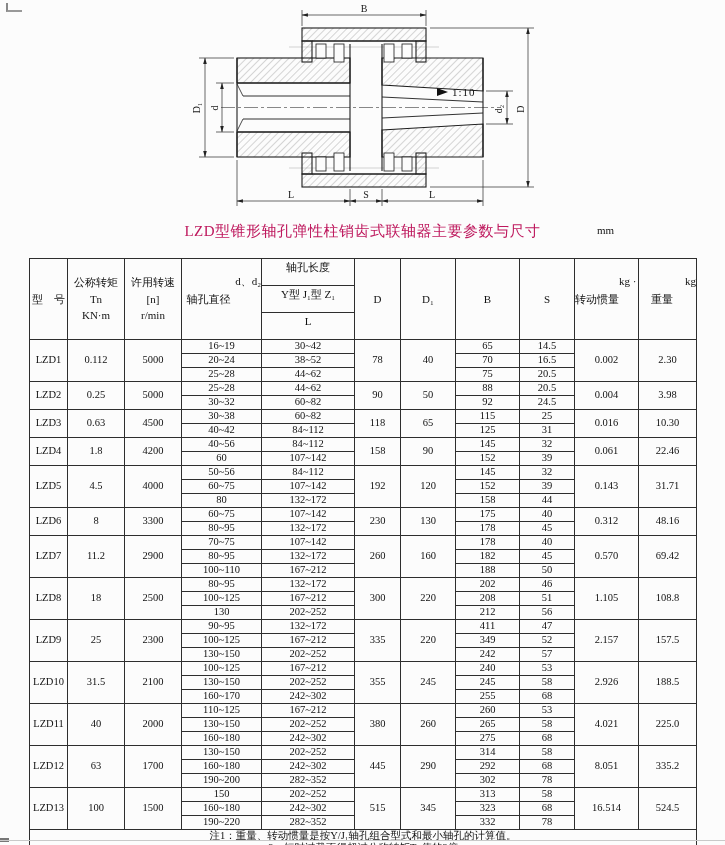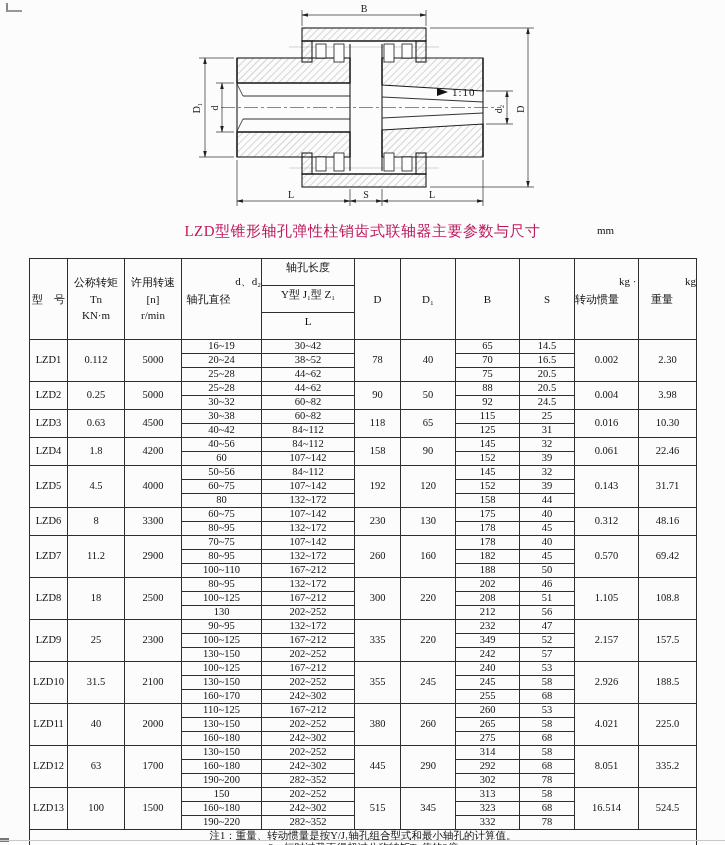--- a/index.html
+++ b/index.html
@@ -412,21 +412,21 @@
           <td>56</td>
         </tr>
         <tr>
           <td rowspan="3">LZD9</td>
           <td rowspan="3">25</td>
           <td rowspan="3">2300</td>
           <td>90~95</td>
           <td>132~172</td>
           <td rowspan="3">335</td>
           <td rowspan="3">220</td>
-          <td>232</td>
+          <td>411</td>
           <td>47</td>
           <td rowspan="3">2.157</td>
           <td rowspan="3">157.5</td>
         </tr>
         <tr>
           <td>100~125</td>
           <td>167~212</td>
           <td>349</td>
           <td>52</td>
         </tr>

